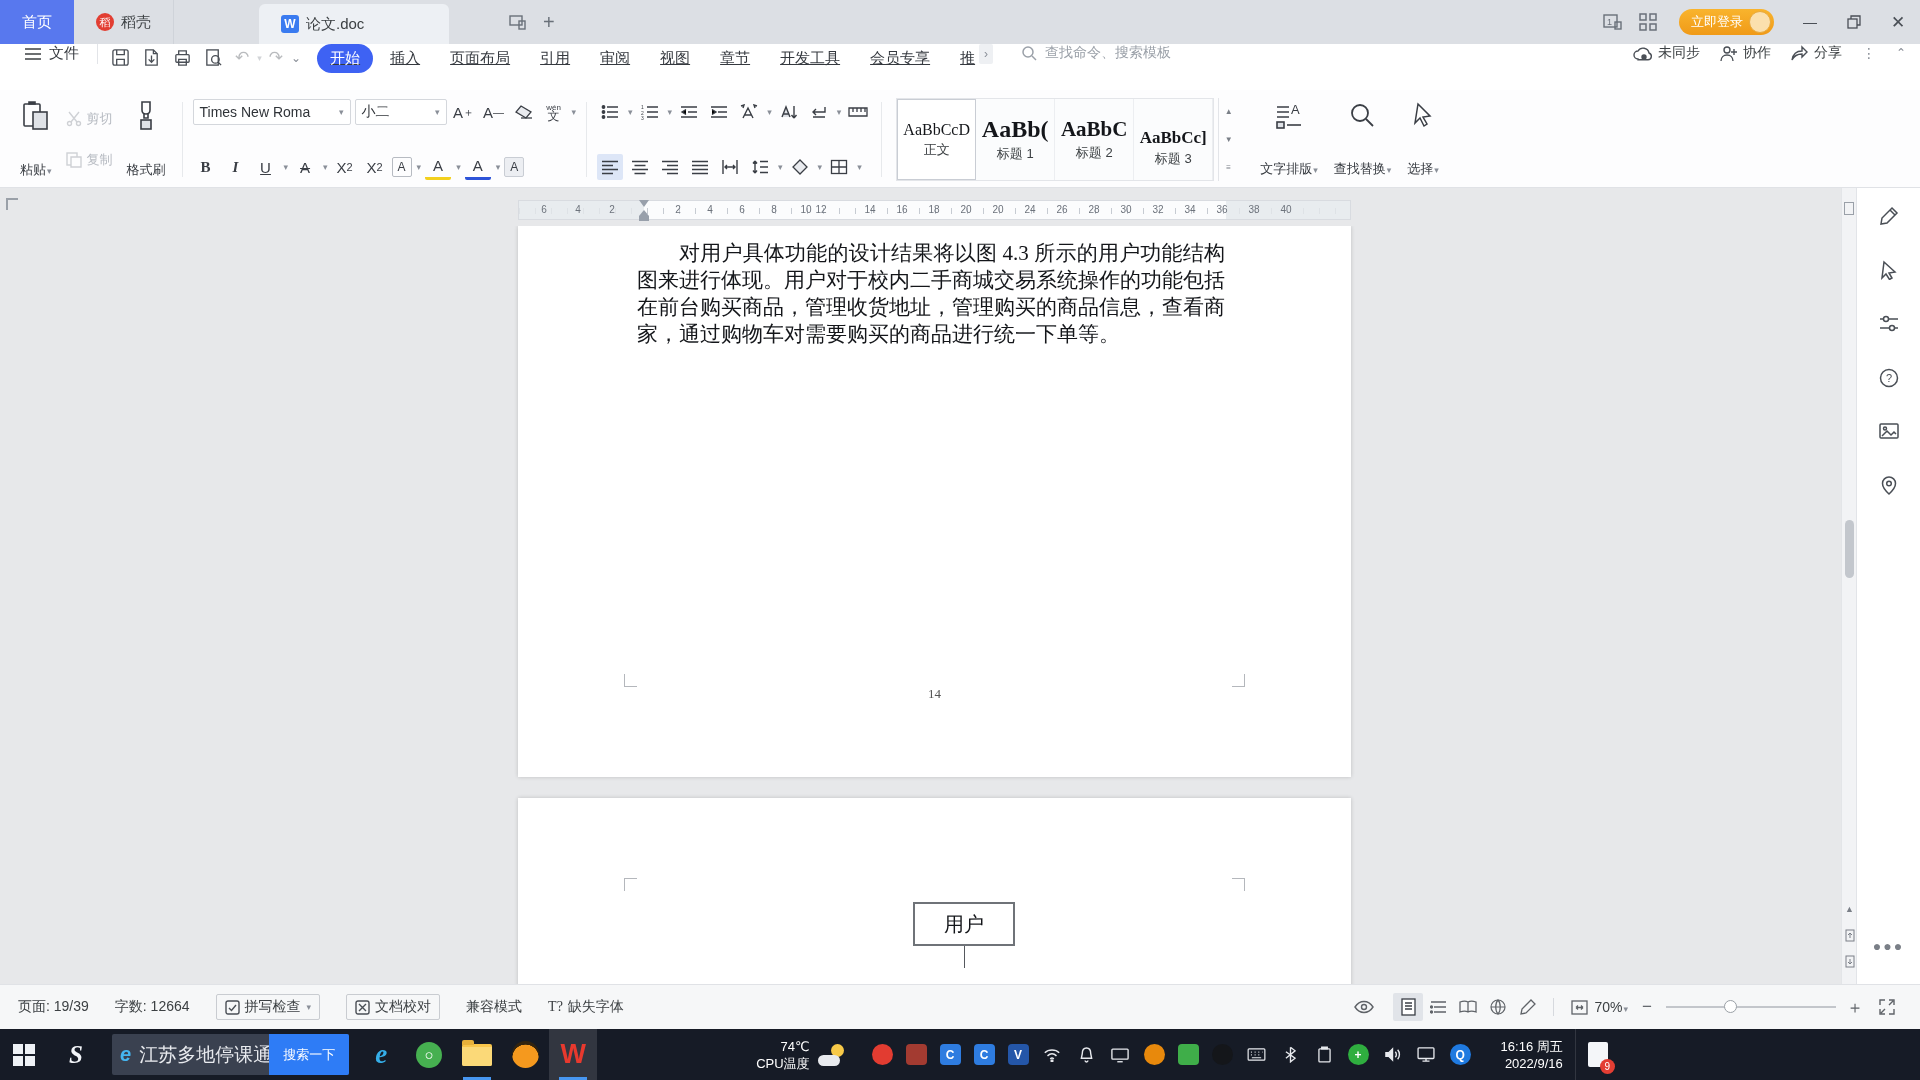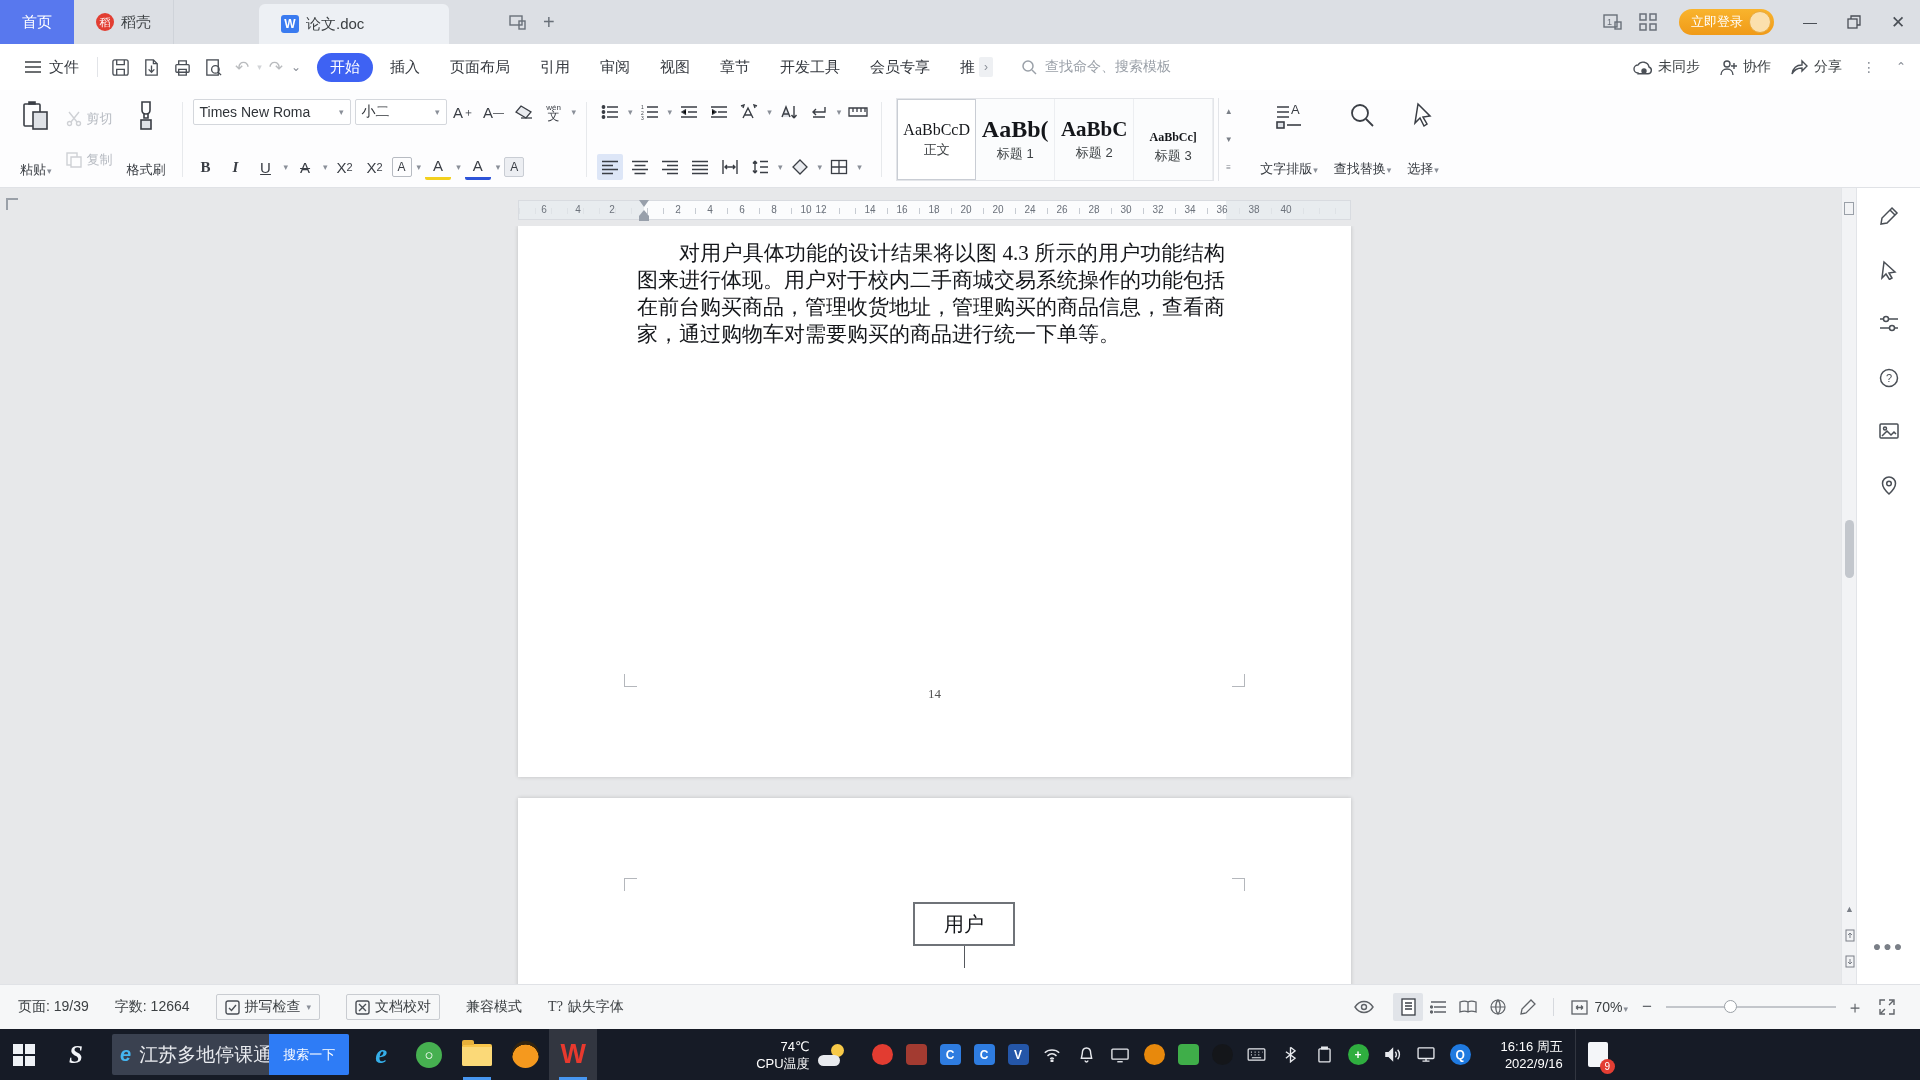--- a/index.html
+++ b/index.html
@@ -20,29 +20,29 @@
   .tb-ico { align-self:center; color:#6b7widows2; color:#697079; font-size:15px; padding:4px 8px; }
   .tb-ico svg { display:block; }
   .titlebar .spacer { flex:1; }
   .login-pill { align-self:center; background:linear-gradient(#f9b42d,#f09a18); border-radius:14px; height:26px;
     display:flex; align-items:center; padding:0 3px 0 12px; gap:6px; color:#fff; font-size:13px; margin:0 14px; }
   .avatar { width:22px; height:22px; border-radius:50%; background:#fbe0ae; border:1px solid #e8a93c; }
   .win-btn { width:44px; align-self:stretch; display:flex; align-items:center; justify-content:center;
     color:#4a4f56; font-size:14px; }
 
   
-  .menubar { height:46px; background:#fff; display:flex; align-items:center; padding:0 14px; flex:none; font-size:15px; color:#35393f; }
+  .menubar { height:46px; background:#fff; display:flex; align-items:flex-start; padding:0 14px; flex:none; font-size:15px; color:#35393f; }
   .file-btn { display:flex; align-items:center; gap:7px; padding:0 10px; }
   .mb-divider { width:1px; height:20px; background:#e2e4e8; margin:0 8px; }
   .qat { display:flex; align-items:center; gap:2px; }
   .qat .qbtn { padding:3px 5px; display:flex; align-items:center; }
   .qat svg { display:block; }
   .caret { font-size:9px; color:#8a8f98; margin-left:1px; }
   .disabled-ico { opacity:.38; }
-  #menu-tabs { display:flex; align-items:center; margin-left:14px; }
+  #menu-tabs { display:flex; align-items:center; margin-left:14px;text-decoration:underline; }
   .mtab { padding:5px 13px; margin:0 2px; border-radius:15px; white-space:nowrap; }
   .mtab.active { background:#3e62f3; color:#fff; }
   .mtab.truncated { padding-right:2px; max-width:34px; overflow:hidden; }
   .more-tabs { background:#eef0f3; color:#8a8f98; padding:3px 5px; border-radius:2px; font-size:12px; }
   .menu-search { display:flex; align-items:center; gap:8px; margin-left:28px; color:#9aa0a8; font-size:14px; }
   .menubar .spacer { flex:1; }
   .mb-right { display:flex; align-items:center; gap:20px; color:#3c4043; font-size:14px; }
   .mb-right .item { display:flex; align-items:center; gap:5px; }
 
   
@@ -70,21 +70,21 @@
   .fc-a { border-bottom:3px solid #2d53d8; line-height:15px; }
   .hl-a { border-bottom:3px solid #f3d01d; line-height:15px; }
   .style-gallery { display:flex; align-items:stretch; border:1px solid #e3e5e9; background:#fbfcfd; margin:0 4px; }
   .style-cell { width:79px; display:flex; flex-direction:column; align-items:center; justify-content:center;
     gap:2px; border-right:1px solid #eceef1; }
   .style-cell.selected { background:#fff; border:1px solid #c9cdd4; }
   .style-preview { font-family:"Liberation Serif",serif; color:#14161a; white-space:nowrap; }
   .pv0 { font-size:16px; }
   .pv1 { font-size:24px; font-weight:bold; }
   .pv2 { font-size:21px; font-weight:bold; }
-  .pv3 { font-size:12px; font-weight:bold;margin-top:16px; }
+  .pv3 { font-size:17px; font-weight:bold;margin-top:16px; }
   .style-label { font-size:13px; color:#3c4043; }
   .gal-scroll { width:20px; display:flex; flex-direction:column; border-left:1px solid #e3e5e9; }
   .gal-scroll div { flex:1; display:flex; align-items:center; justify-content:center; font-size:8px; color:#7a7f87; }
   .rb-tool { display:flex; flex-direction:column; align-items:center; justify-content:space-between;
     padding:3px 8px; font-size:13px; color:#35393f; }
   .rb-tool .lbl { white-space:nowrap; }
   svg.i { display:block; }
 
   
   .main { flex:1; display:flex; min-height:0; }

